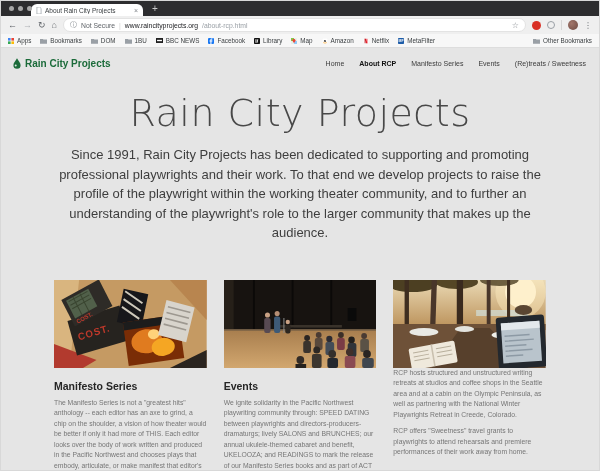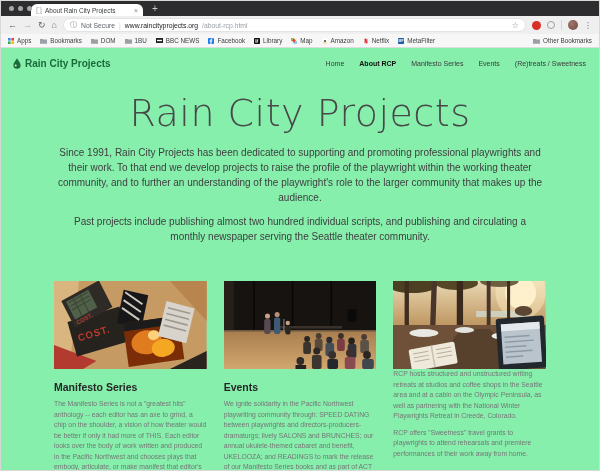--- a/index.html
+++ b/index.html
@@ -32,29 +32,29 @@
   .tool-sep{width:1px;height:10px;background:#d5d5d5;}
   .avatar{width:10px;height:10px;border-radius:50%;background:radial-gradient(circle at 35% 35%,#a1756a,#6d4a42);}
   .kebab{color:#5f6368;font-size:8px;}
   
   .bookmarks{height:13px;background:#f7f7f7;border-bottom:1px solid #ddd;display:flex;align-items:center;
     gap:9px;padding:0 7px;font-size:6.3px;color:#3c4043;flex:none;}
   .bm{display:flex;align-items:center;gap:3px;white-space:nowrap;}
   .bm svg{display:block;}
   .bm-fill{flex:1;}
   
-  .page{flex:1;background:#86efac;overflow:hidden;}
+  .page{flex:1;background:#e5e5e5;overflow:hidden;}
   .site-header{display:flex;align-items:center;justify-content:space-between;padding:10px 13px 6px 12px;}
   .brand{display:flex;align-items:center;gap:4px;color:#1b6b3a;font-weight:bold;font-size:10px;}
   .sitenav{display:flex;gap:15px;font-size:7px;color:#3b3b3b;}
   .sitenav span{cursor:pointer;}
   .sitenav .active{font-weight:bold;color:#101010;}
   .hero-title{margin:16px 0 10px;text-align:center;font-size:38px;font-weight:200;color:#484848;
     font-family:"DejaVu Sans","Liberation Sans",sans-serif;letter-spacing:.5px;}
-  .hero p{width:486px;margin:0 auto 9px;text-align:center;font-size:10px;line-height:1.5;color:#3e3e3e;}
+  .hero p{width:486px;margin:0 auto 9px;text-align:center;font-size:13px;line-height:1.5;color:#3e3e3e;}
   .cols{display:flex;gap:17px;width:492px;margin:37px auto 0;}
   .col{flex:1;min-width:0;}
   .photo{width:100%;height:88px;display:block;}
   .col h2{margin:12px 0 6px;font-size:10.5px;font-weight:bold;color:#262626;}
   .col p{margin:0 0 6px;font-size:6.8px;line-height:1.55;color:#767676;}
 </style>
 </head>
 <body>
 
 <div class="window">
@@ -203,21 +203,20 @@
         <span class="active">About RCP</span>
         <span>Manifesto Series</span>
         <span>Events</span>
         <span>(Re)treats / Sweetness</span>
       </div>
     </div>
 
     <h1 class="hero-title">Rain City Projects</h1>
     <div class="hero">
       <p>Since 1991, Rain City Projects has been dedicated to supporting and promoting professional playwrights and their work. To that end we develop projects to raise the profile of the playwright within the working theater community, and to further an understanding of the playwright's role to the larger community that makes up the audience.</p>
-      <p>Past projects include publishing almost two hundred individual scripts, and publishing and circulating a monthly newspaper serving the Seattle theater community.</p>
     </div>
 
     <div class="cols">
 
       <div class="col">
         <svg class="photo" viewBox="0 0 158 88" preserveAspectRatio="none">
           <rect width="158" height="88" fill="#c59a63"></rect>
           <polygon points="0,0 26,0 16,88 0,88" fill="#d9b57f"></polygon>
           <polygon points="120,0 158,0 158,40" fill="#b8854f"></polygon>
           <polygon points="0,64 44,80 30,88 0,88" fill="#b23a2e"></polygon>

